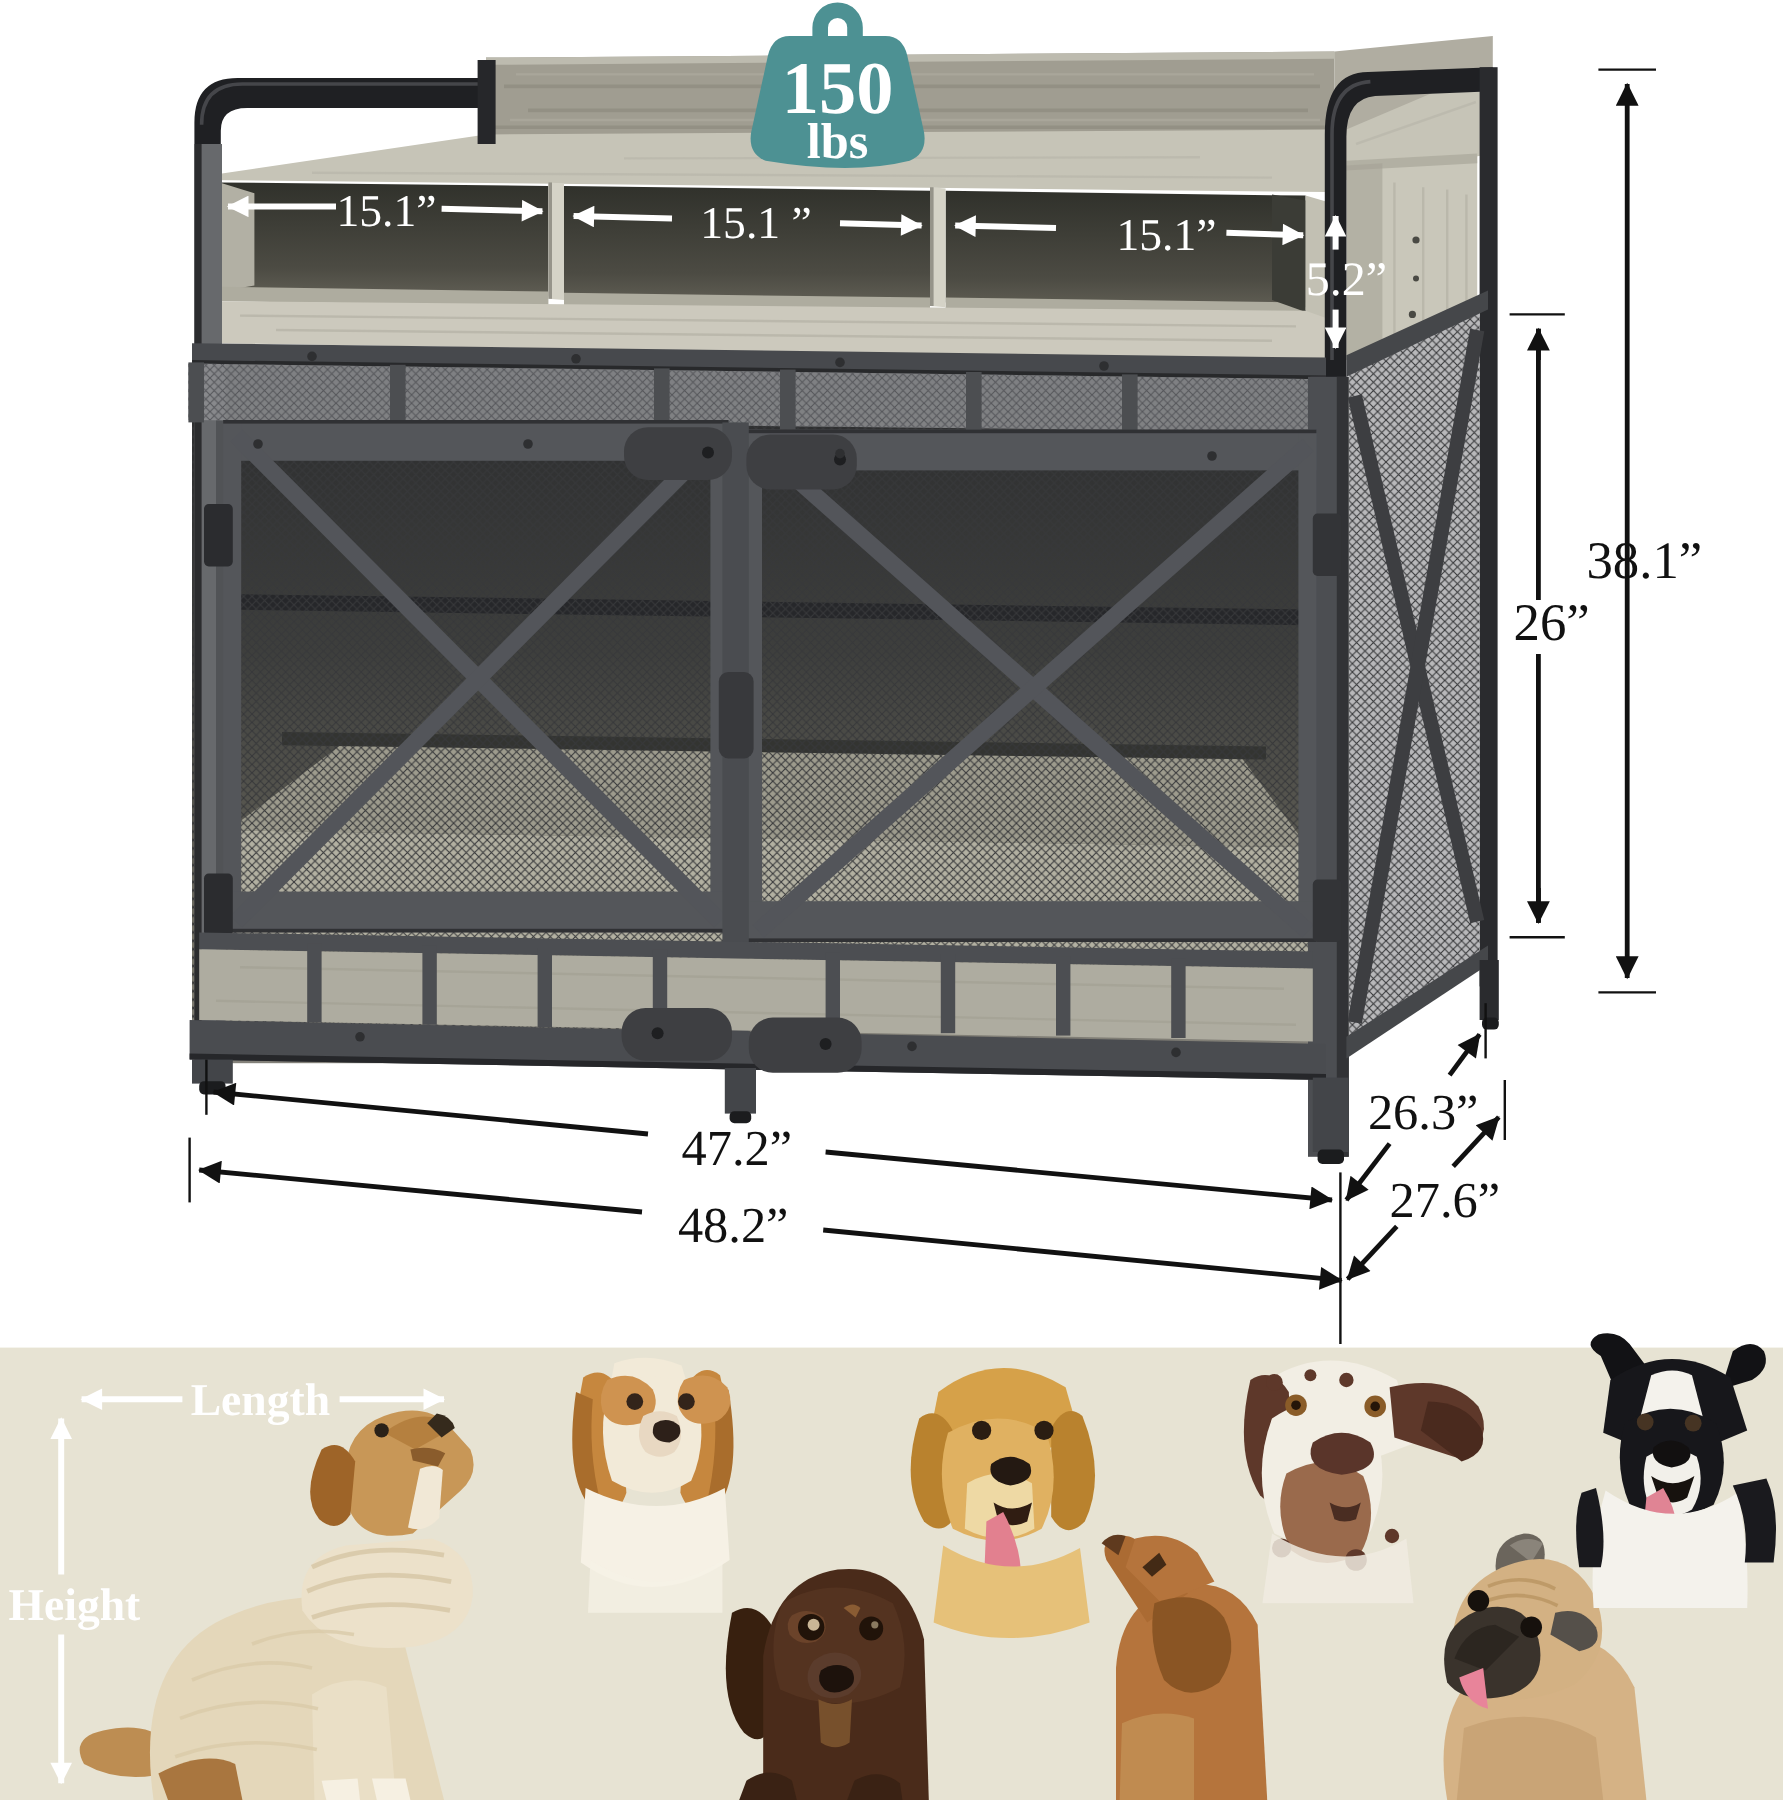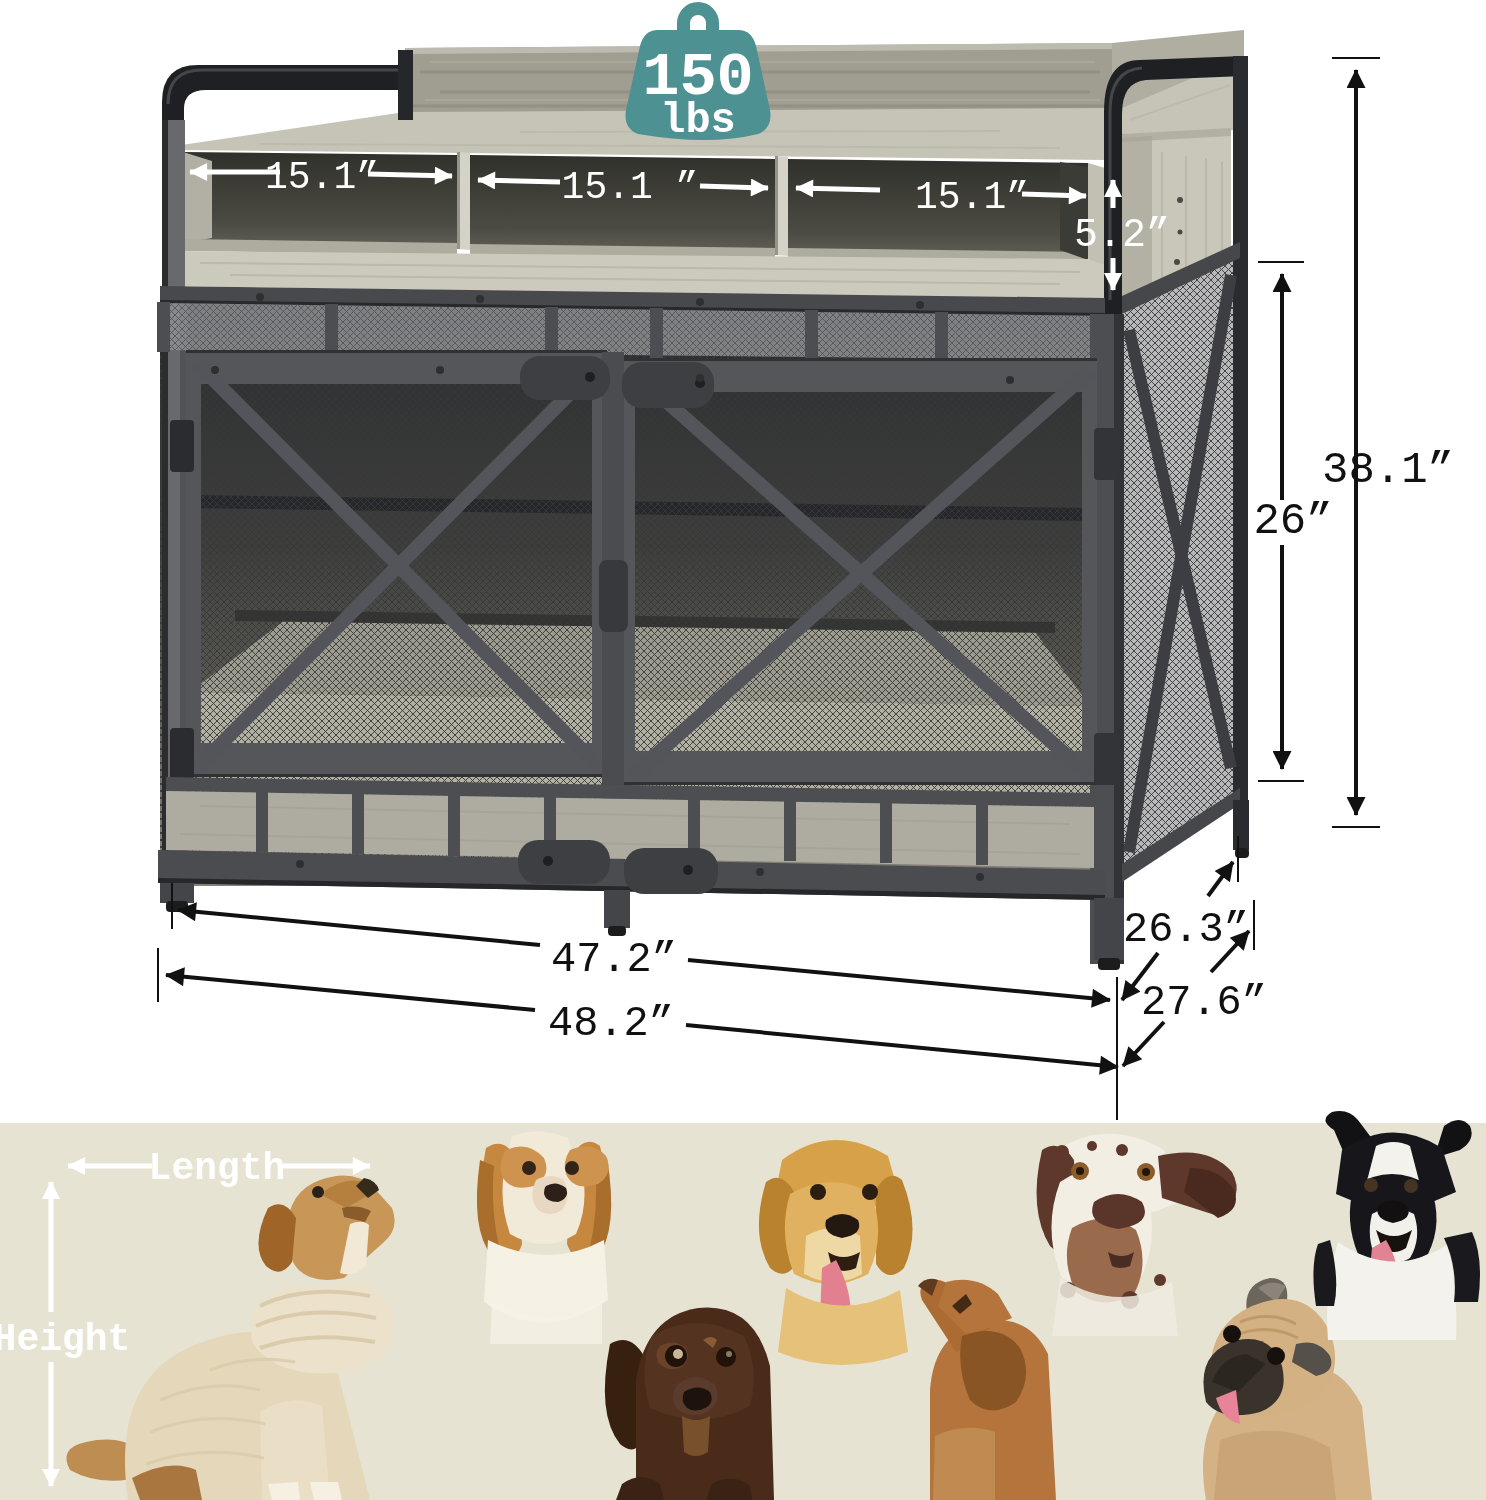--- a/index.html
+++ b/index.html
@@ -1,17 +1,17 @@
 <!DOCTYPE html>
 <html><head>
 <meta charset="utf-8">
 <style>
   html,body{margin:0;padding:0;background:#ffffff;}
   #page{position:relative;width:1486px;height:1500px;background:#ffffff;overflow:hidden;
-        font-family:Liberation Mono, monospace;}
+        font-family:Liberation Serif, serif;}
   svg{display:block;}
 </style>
 </head>
 <body>
 <div id="page">
 <svg width="1486" height="1500" viewBox="0 0 1486 1500">
 <defs>
   <pattern id="mesh" width="7" height="7" patternUnits="userSpaceOnUse">
     <path d="M0 0 L7 7 M7 0 L0 7" stroke="#37383a" stroke-width="0.9" fill="none"></path>
   </pattern>

